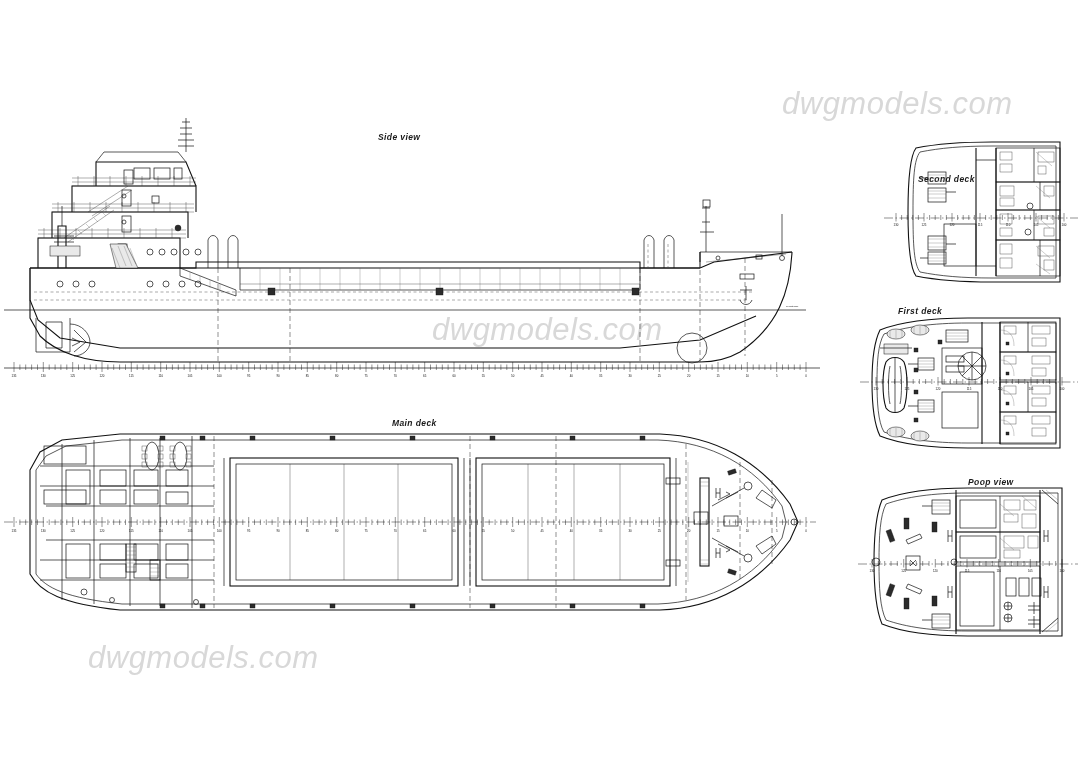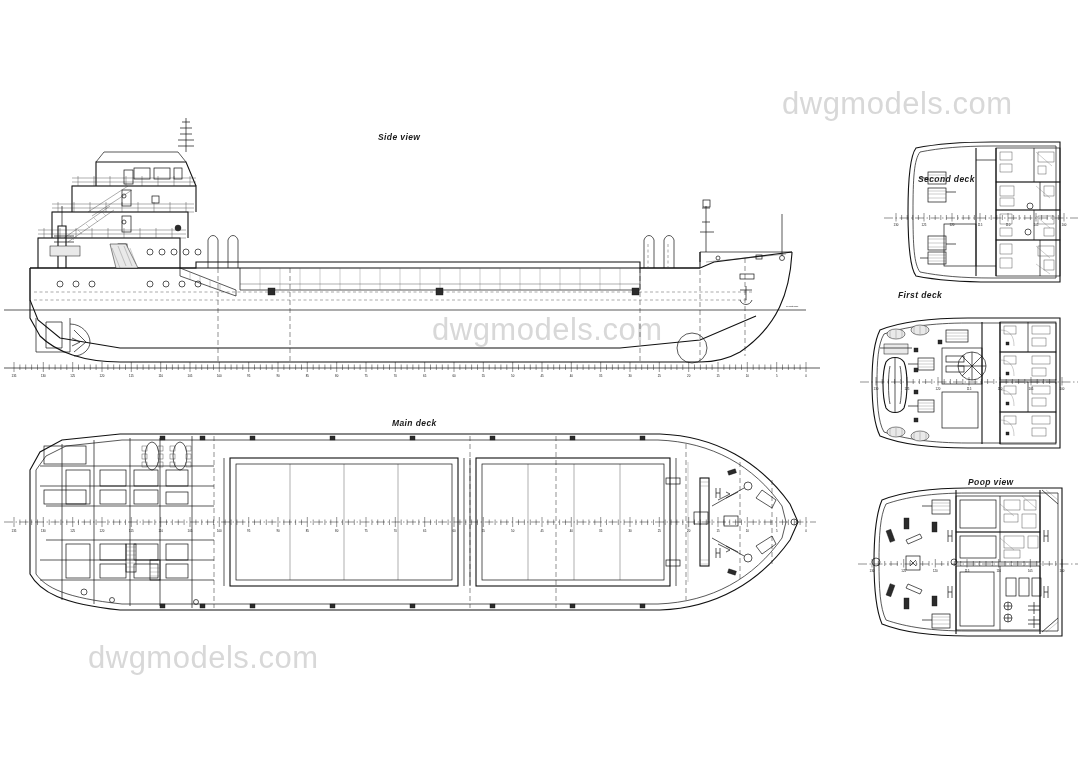--- a/index.html
+++ b/index.html
@@ -2,21 +2,21 @@
 <html><head>
 <meta charset="utf-8">
 <title>Cargo Ship CAD Drawing</title>
 <style>
   html,body{margin:0;padding:0;background:#fff;}
   body{width:1080px;height:760px;position:relative;overflow:hidden;
        font-family:"Liberation Sans",sans-serif;color:#000;}
   .sheet{position:absolute;inset:0;background:#ffffff;}
   .label{position:absolute;font-style:italic;font-weight:bold;font-size:8.5px;
          letter-spacing:.4px;color:#1a1a1a;white-space:nowrap;}
-  .wm{position:absolute;color:#d8d8d8;white-space:nowrap;
+  .wm{position:absolute;font-style:italic;color:#d8d8d8;white-space:nowrap;
       font-size:31px;letter-spacing:.5px;}
   svg{position:absolute;left:0;top:0;overflow:visible;}
   .ln{fill:none;stroke:#111;stroke-width:.7;}
   .ln2{fill:none;stroke:#111;stroke-width:1.1;}
   .thin{fill:none;stroke:#333;stroke-width:.4;}
   .hair{fill:none;stroke:#555;stroke-width:.3;}
   .dash{fill:none;stroke:#222;stroke-width:.5;stroke-dasharray:5 3;}
   .dashf{fill:none;stroke:#444;stroke-width:.45;stroke-dasharray:3 2.5;}
   .cl{fill:none;stroke:#222;stroke-width:.5;stroke-dasharray:9 2.5 1.5 2.5;}
   .fillg{fill:#e9e9e9;stroke:#111;stroke-width:.5;}
@@ -30,21 +30,21 @@
 
 <div class="sheet">
 
   <div class="wm" style="left:782px;top:86px;">dwgmodels.com</div>
   <div class="wm" style="left:432px;top:312px;">dwgmodels.com</div>
   <div class="wm" style="left:88px;top:640px;">dwgmodels.com</div>
 
   <div class="label" style="left:378px;top:132px;text-align:center;">Side view</div>
   <div class="label" style="left:375px;top:418px;margin-left:17px;">Main deck</div>
   <div class="label" style="left:918px;top:126px;margin-top:48px;">Second deck</div>
-  <div class="label" style="left:898px;top:290px;">First deck</div>
+  <div class="label" style="left:898px;top:306px;">First deck</div>
   <div class="label" style="left:968px;top:477px;">Poop view</div>
 
   <svg width="1080" height="760">
     <g>
 
       <path class="ln2" d="M30,268 L30,300 L38,320 L60,338 L120,348 L620,348 L700,340 L756,316"></path>
 
       <path class="ln" d="M30,300 L30,268"></path>
       <path class="ln2" d="M30,268 L196,268 L196,262 L640,262 L640,268 L700,268"></path>
 

